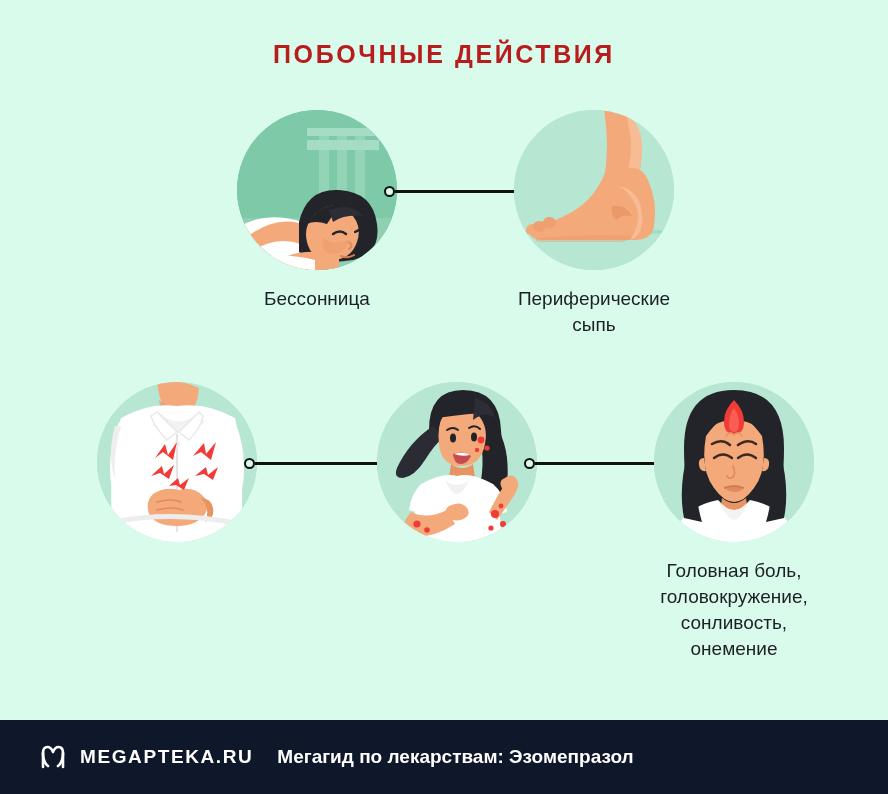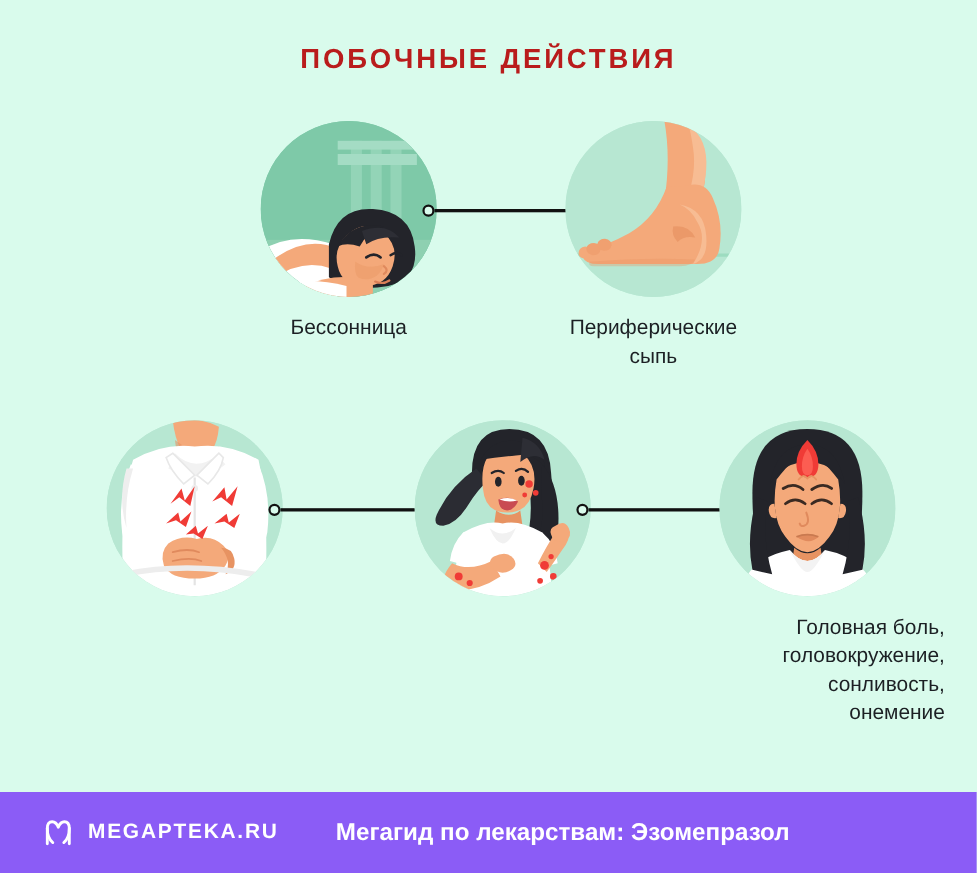--- a/index.html
+++ b/index.html
@@ -96,40 +96,40 @@
     flex: 0 0 auto;
   }
 
   
   .footer {
     position: absolute;
     left: 0;
     bottom: 0;
     width: 888px;
     height: 74px;
-    background: #8b5cf6;
+    background: #0f172a;
     display: flex;
     align-items: center;
     padding-left: 38px;
     box-sizing: border-box;
   }
   .footer-logo { width: 30px; height: 30px; flex: 0 0 auto; }
   .brand {
     color: #ffffff;
     font-size: 19px;
     font-weight: bold;
     letter-spacing: 1.6px;
     margin-left: 12px;
     font-family: "Liberation Sans Narrow", "Liberation Sans", sans-serif;
   }
   .tagline {
     color: #ffffff;
-    font-size: 22px;
+    font-size: 19px;
     font-weight: bold;
-    margin-left: 52px;
+    margin-left: 24px;
     font-family: "Liberation Sans Narrow", "Liberation Sans", sans-serif;
   }
 </style>
 </head>
 <body>
 
 <div class="page">
 
   <div class="title">ПОБОЧНЫЕ ДЕЙСТВИЯ</div>
 
@@ -303,21 +303,21 @@
         </svg>
       </div>
     </div>
 
     <div class="connector" style="left:512px; top:74px; width:144px;">
       <span class="dot"></span>
       <span class="line"></span>
       <span class="dot"></span>
     </div>
 
-    <div class="node" style="left:632px; top:0;text-align:right;">
+    <div class="node" style="left:632px; top:0;">
       <div class="circle light">
         <svg viewBox="0 0 160 160" aria-hidden="true">
           <rect width="160" height="160" fill="#b7e7d2"></rect>
 
           <path d="M30 66 q0 -58 50 -58 q50 0 50 58 q0 44 -10 64 l-80 0 q-10 -20 -10 -64 z" fill="#23242a"></path>
 
           <path d="M52 54 q16 -22 28 -22 q12 0 28 22 q6 34 -8 52 q-10 14 -20 14 q-10 0 -20 -14 q-14 -18 -8 -52 z" fill="#f4a97a"></path>
 
           <path d="M46 58 q6 -36 34 -36 q28 0 34 36 q-12 -20 -34 -20 q-22 0 -34 20 z" fill="#23242a"></path>
 

